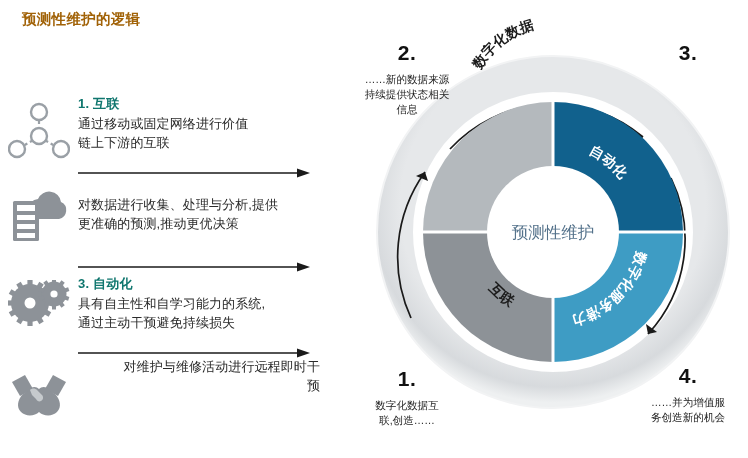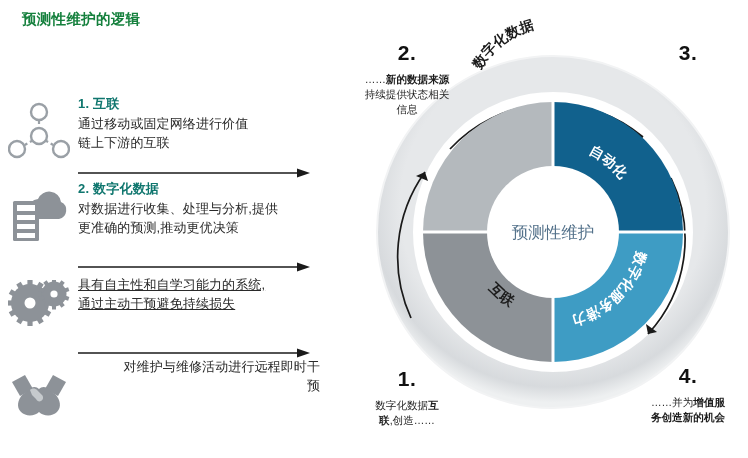--- a/index.html
+++ b/index.html
@@ -9,21 +9,21 @@
     font-family:"Liberation Sans","DejaVu Sans",sans-serif;
     color:#1b1b1b;
     overflow:hidden;
     position:relative;
   }
   .canvas{position:absolute;inset:0;width:748px;height:458px;}
 
   
   #page-title{
     position:absolute;left:22px;top:10px;
-    font-size:14.5px;font-weight:bold;letter-spacing:.3px;color:#15803d;
+    font-size:14.5px;font-weight:bold;letter-spacing:.3px;color:#a16207;
   }
 
   
   .left-col{position:absolute;left:0;top:96px;width:330px;height:350px;}
   .step{position:absolute;left:0;width:330px;}
   .step-icon{
     position:absolute;left:8px;top:4px;width:62px;height:60px;
   }
   .step-body{position:absolute;left:78px;top:0;width:242px;}
   .step-title{
@@ -43,21 +43,21 @@
 
   
   .callout{position:absolute;text-align:center;}
   .callout .num{
     font-size:21px;font-weight:bold;color:#111;line-height:1;margin-bottom:9px;
     letter-spacing:.5px;
   }
   .callout .txt{
     font-size:10.6px;line-height:1.42;color:#1d1d1d;
   }
-  .callout .txt b{font-weight:bold;}
+  .callout .txt b{font-weight:normal;}
   #callout-2{left:332px;top:42px;width:150px;}
   #callout-3{left:628px;top:42px;width:120px;}
   #callout-1{left:334px;top:368px;width:146px;}
   #callout-4{left:628px;top:365px;width:120px;}
 </style>
 </head>
 <body>
 
 <div class="canvas">
 
@@ -100,22 +100,21 @@
         <svg viewBox="0 0 62 60" width="62" height="60" aria-hidden="true">
           <path d="M30 14 a12 12 0 0 1 23 3 a9 9 0 0 1 -2 17 H31 a10 10 0 0 1 -1 -20 z" fill="#8d9298"></path>
           <rect x="5" y="16" width="26" height="40" rx="1.5" fill="#8d9298"></rect>
           <rect x="9" y="20" width="18" height="6" fill="#ffffff"></rect>
           <rect x="9" y="30" width="18" height="5" fill="#ffffff"></rect>
           <rect x="9" y="39" width="18" height="5" fill="#ffffff"></rect>
           <rect x="9" y="48" width="18" height="5" fill="#ffffff"></rect>
         </svg>
       </div>
       <div class="step-body">
-        <p class="step-title">2. 数字化数据</p>
-        <p class="step-desc" style="white-space:pre-line;">对数据进行收集、处理与分析,提供
+        <p class="step-desc" style="white-space:pre-line;margin-top:15px;">对数据进行收集、处理与分析,提供
 更准确的预测,推动更优决策</p>
       </div>
     </div>
 
     <div class="divider" style="top:166px;">
       <svg width="232" height="10" viewBox="0 0 232 10" aria-hidden="true">
         <line x1="0" y1="5" x2="219" y2="5" stroke="#1a1a1a" stroke-width="1.6"></line>
         <polygon points="219,0.5 232,5 219,9.5" fill="#1a1a1a"></polygon>
       </svg>
     </div>
@@ -155,21 +154,22 @@
                 <rect x="-2" y="-15.5" width="4" height="5" transform="rotate(288)"></rect>
                 <rect x="-2" y="-15.5" width="4" height="5" transform="rotate(324)"></rect>
               </g>
             </g>
           </g>
           <circle cx="22" cy="23" r="5.5" fill="#ffffff"></circle>
           <circle cx="46" cy="14" r="3.6" fill="#ffffff"></circle>
         </svg>
       </div>
       <div class="step-body">
-        <p class="step-desc" style="white-space:pre-line;text-decoration:underline;">具有自主性和自学习能力的系统,
+        <p class="step-title">3. 自动化</p>
+        <p class="step-desc" style="white-space:pre-line;">具有自主性和自学习能力的系统,
 通过主动干预避免持续损失</p>
       </div>
     </div>
 
     <div class="divider" style="top:252px;">
       <svg width="232" height="10" viewBox="0 0 232 10" aria-hidden="true">
         <line x1="0" y1="5" x2="219" y2="5" stroke="#1a1a1a" stroke-width="1.6"></line>
         <polygon points="219,0.5 232,5 219,9.5" fill="#1a1a1a"></polygon>
       </svg>
     </div>

